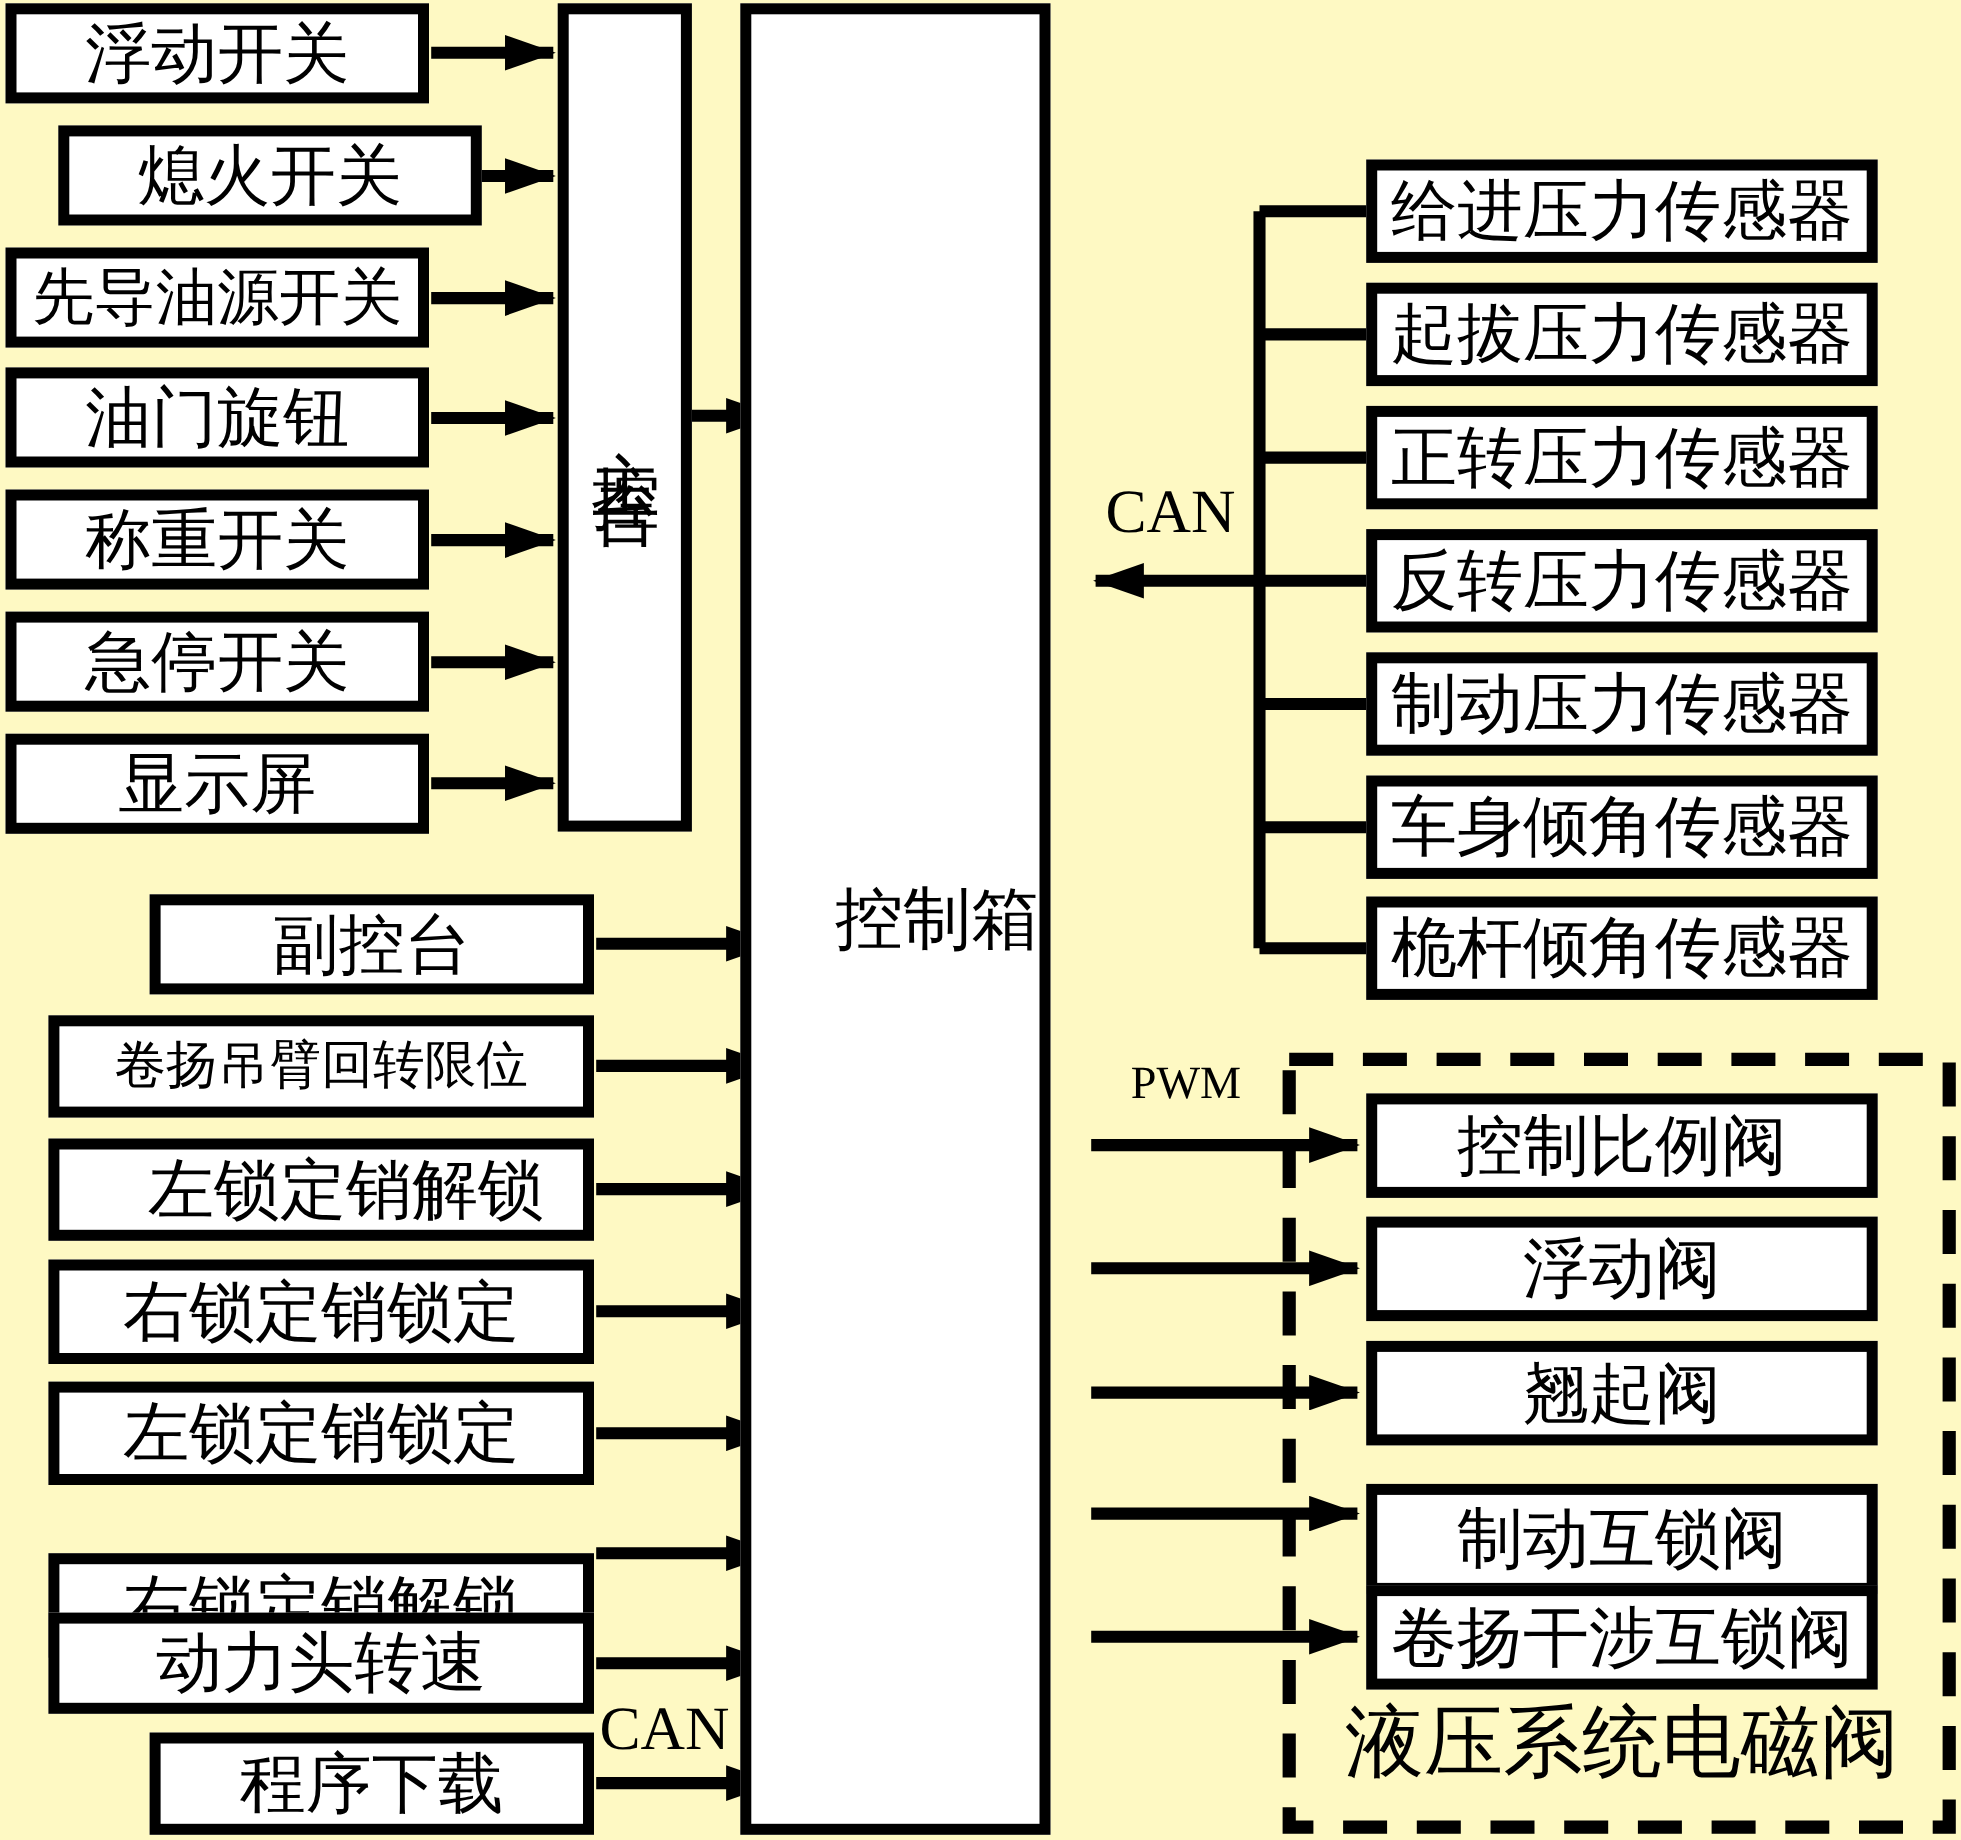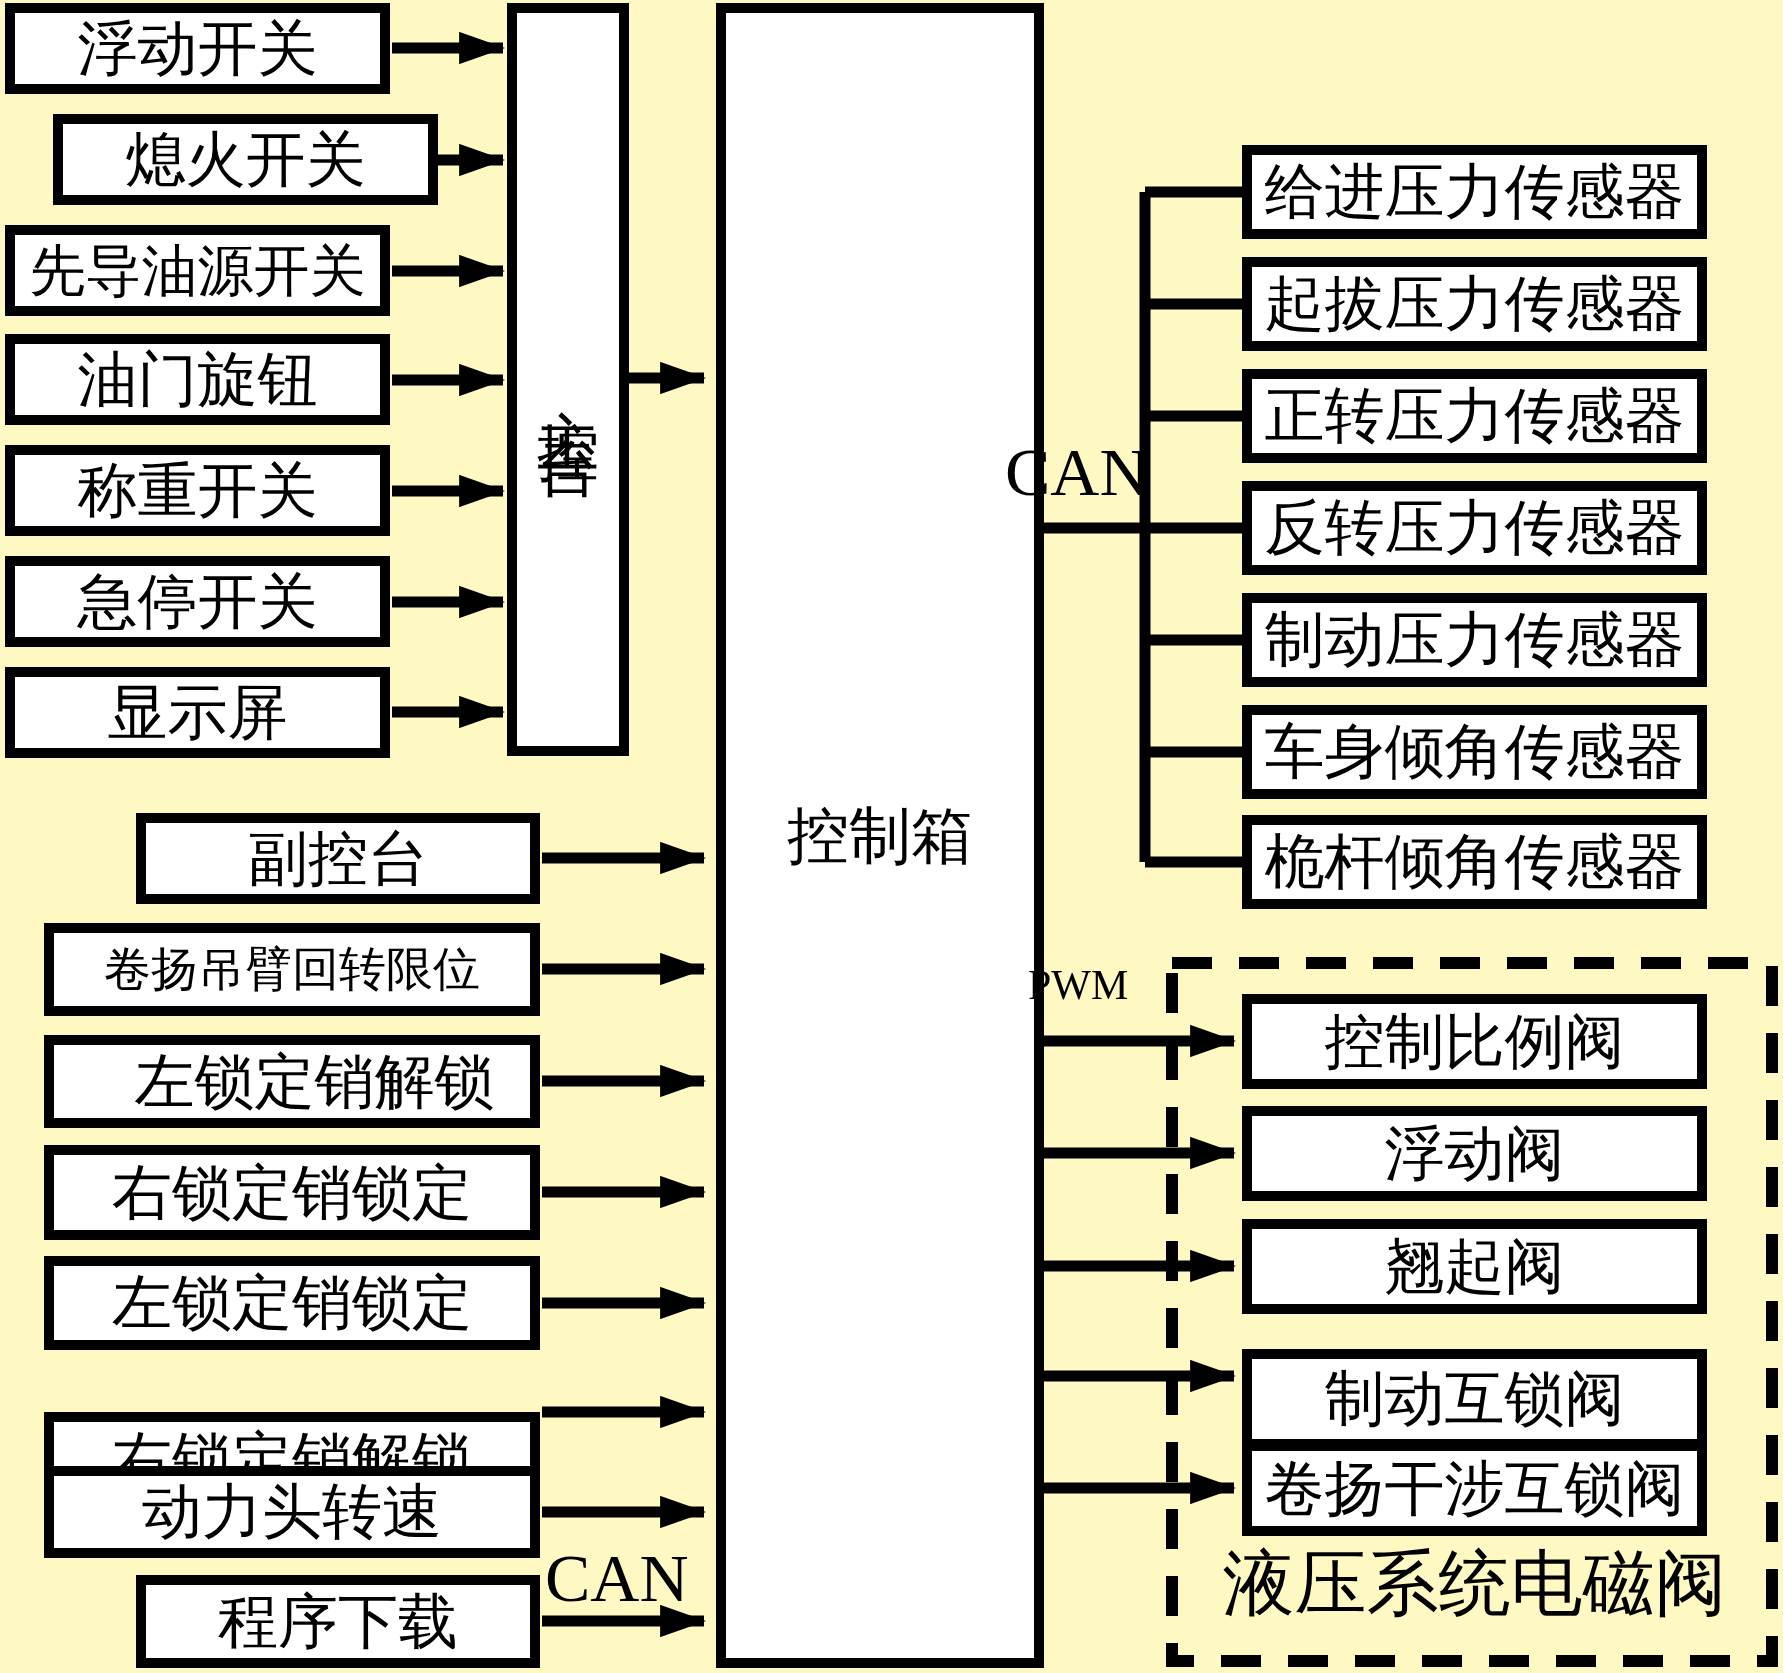--- a/index.html
+++ b/index.html
@@ -22,21 +22,21 @@
     z-index:2;
   }
   .vtext{
     writing-mode:vertical-rl;
     text-orientation:upright;
     letter-spacing:14px;
     font-size:62px;
   }
   .buslabel{
     position:absolute;z-index:3;
-    font-size:68px;line-height:1;white-space:nowrap;
+    font-size:56px;line-height:1;white-space:nowrap;
   }
   .grouplabel{
     position:absolute;z-index:3;
     display:flex;align-items:center;justify-content:center;
     font-size:72px;line-height:1;white-space:nowrap;
   }
 </style>
 </head>
 <body>
 
@@ -107,21 +107,21 @@
       <span>急停开关</span>
     </div>
   <div class="b" style="left:5px;top:667px;width:385px;height:91px;">
       <span>显示屏</span>
     </div>
 
   <div class="b" style="left:507px;top:3px;width:122px;height:753px;">
     <span class="vtext">主控台</span>
   </div>
 
-  <div class="b" style="left:716px;top:3px;width:328px;height:1665px;font-size:62px;">
+  <div class="b" style="left:673px;top:3px;width:282px;height:1665px;font-size:62px;justify-content:flex-end;">
     <span>控制箱</span>
   </div>
 
   <div class="b" style="left:136px;top:813px;width:404px;height:91px;">
       <span>副控台</span>
     </div>
   <div class="b" style="left:44px;top:923px;width:496px;height:93px;font-size:47px;">
       <span>卷扬吊臂回转限位</span>
     </div>
   <div class="b" style="left:44px;top:1035px;width:496px;height:93px;padding-left:45px;">

